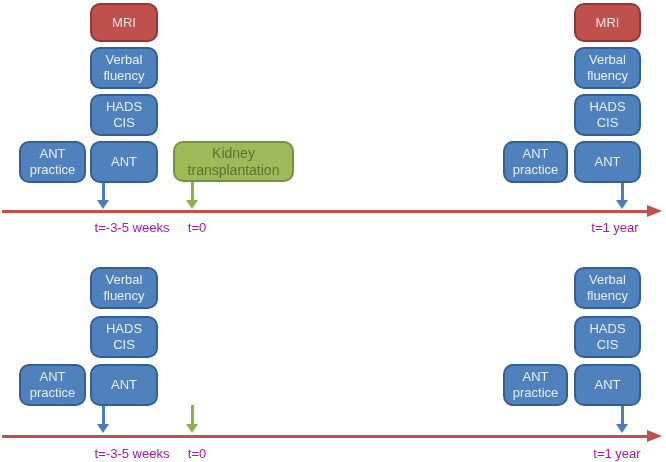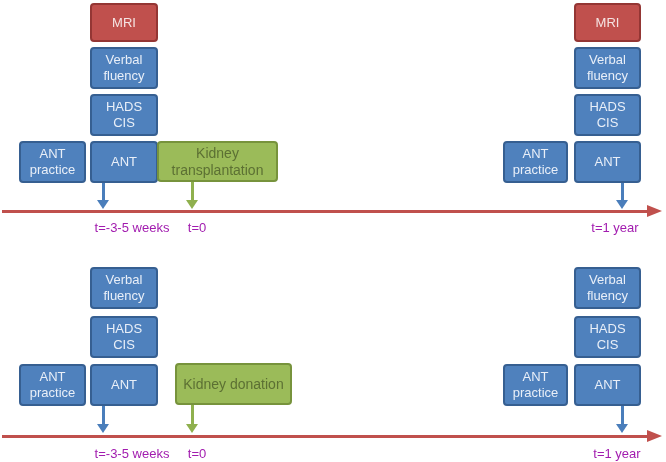--- a/index.html
+++ b/index.html
@@ -17,21 +17,21 @@
     position: absolute;
     box-sizing: border-box;
     display: flex;
     align-items: center;
     justify-content: center;
     text-align: center;
     white-space: pre-line;
     font-size: 13px;
     line-height: 1.2;
     border: 2px solid;
-    border-radius: 4px;
+    border-radius: 10px;
   }
   .box.blue {
     background: var(--blue_fill);
     border-color: var(--blue_border);
     color: var(--blue_text);
   }
   .box.red {
     background: var(--red_fill);
     border-color: var(--red_border);
     color: var(--red_text);
@@ -91,21 +91,21 @@
 
     <div class="box red" style="left:90px;  top:3px;   width:68px; height:39px;">MRI</div>
     <div class="box blue" style="left:90px;  top:47px;  width:68px; height:42px;">Verbal
 fluency</div>
     <div class="box blue" style="left:90px;  top:94px;  width:68px; height:42px;">HADS
 CIS</div>
     <div class="box blue" style="left:19px;  top:141px; width:67px; height:42px;">ANT
 practice</div>
     <div class="box blue" style="left:90px;  top:141px; width:68px; height:42px;">ANT</div>
 
-    <div class="box green" style="left:157px; top:141px; width:121px; height:41px;">Kidney
+    <div class="box green" style="left:173px; top:141px; width:121px; height:41px;">Kidney
 transplantation</div>
 
     <div class="box red" style="left:574px; top:3px;   width:67px; height:39px;">MRI</div>
     <div class="box blue" style="left:574px; top:47px;  width:67px; height:42px;">Verbal
 fluency</div>
     <div class="box blue" style="left:574px; top:94px;  width:67px; height:42px;">HADS
 CIS</div>
     <div class="box blue" style="left:503px; top:141px; width:65px; height:42px;">ANT
 practice</div>
     <div class="box blue" style="left:574px; top:141px; width:67px; height:42px;">ANT</div>
@@ -134,21 +134,20 @@
   <div class="panel">
 
     <div class="box blue" style="left:90px;  top:267px; width:68px; height:42px;">Verbal
 fluency</div>
     <div class="box blue" style="left:90px;  top:316px; width:68px; height:42px;">HADS
 CIS</div>
     <div class="box blue" style="left:19px;  top:364px; width:67px; height:42px;">ANT
 practice</div>
     <div class="box blue" style="left:90px;  top:364px; width:68px; height:42px;">ANT</div>
 
-    <div class="box green" style="left:175px; top:363px; width:117px; height:42px;">Kidney donation</div>
 
     <div class="box blue" style="left:574px; top:267px; width:67px; height:42px;">Verbal
 fluency</div>
     <div class="box blue" style="left:574px; top:316px; width:67px; height:42px;">HADS
 CIS</div>
     <div class="box blue" style="left:503px; top:364px; width:65px; height:42px;">ANT
 practice</div>
     <div class="box blue" style="left:574px; top:364px; width:67px; height:42px;">ANT</div>
 
     <div class="arrow blue" style="left:97px;  top:406px; height:27px;">

